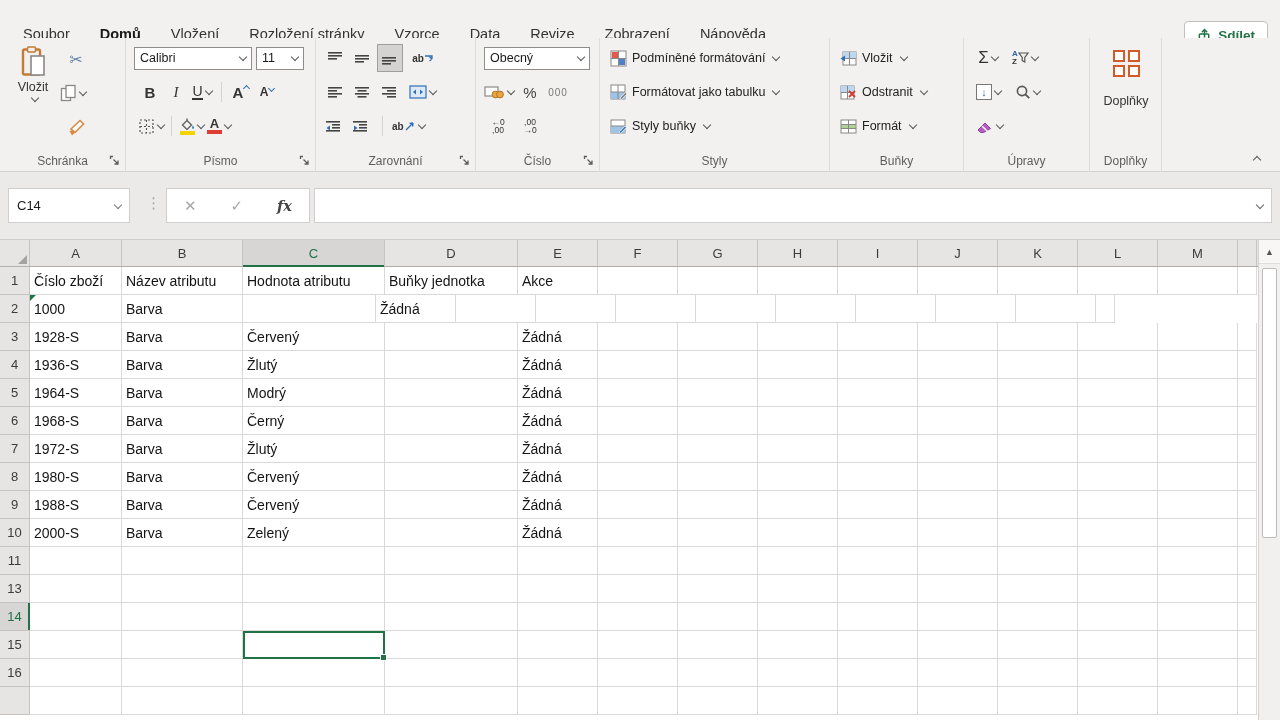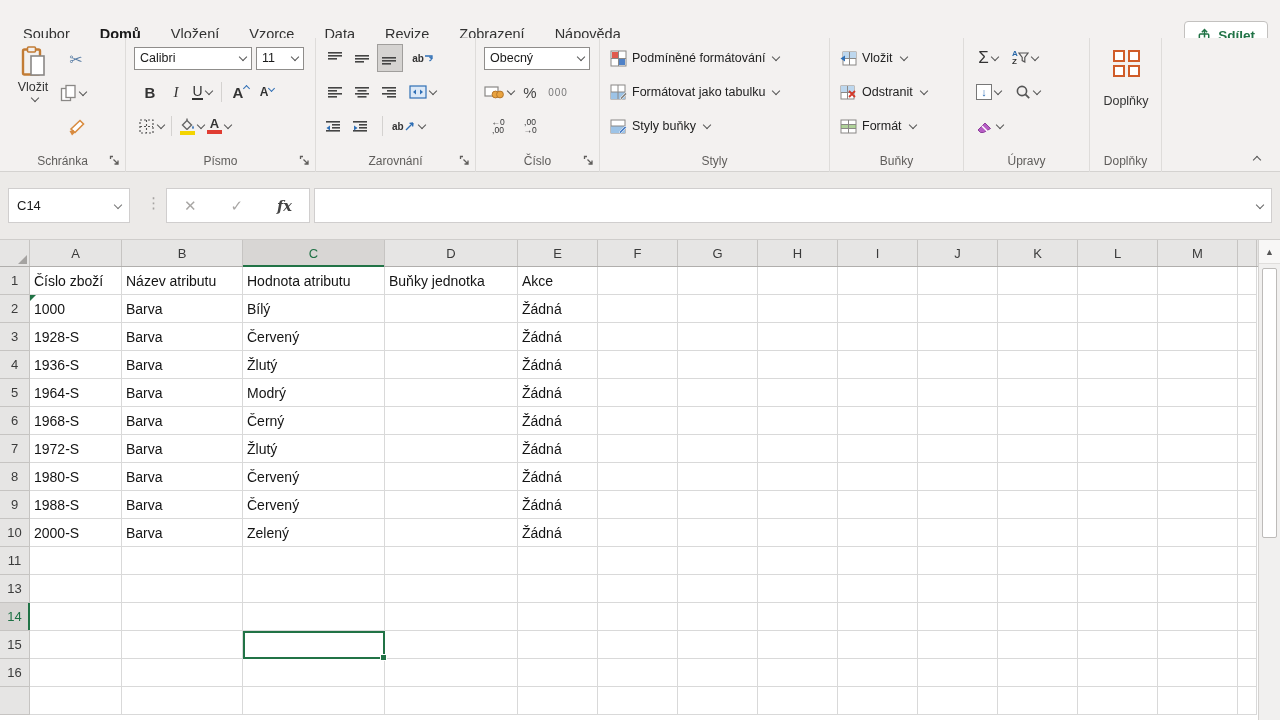--- a/index.html
+++ b/index.html
@@ -106,20 +106,21 @@
 </head>
 <body>
 
 <div id="app">
 
   <div class="tabstrip">
     <div class="tabs">
         <div class="tab">Soubor</div>
         <div class="tab active">Domů</div>
         <div class="tab">Vložení</div>
+        <div class="tab">Rozložení stránky</div>
         <div class="tab">Vzorce</div>
         <div class="tab">Data</div>
         <div class="tab">Revize</div>
         <div class="tab">Zobrazení</div>
         <div class="tab">Nápověda</div>
       </div>
     <div class="share-btn">
       <svg width="15" height="15" viewBox="0 0 16 16">
         <rect x="2.5" y="6.5" width="10" height="8" rx="1" fill="none" stroke="#217346" stroke-width="1.6"></rect>
         <path d="M8 10 L8 2.2 M5.2 4.6 L8 1.6 L10.8 4.6" fill="none" stroke="#217346" stroke-width="1.6"></path>
@@ -586,21 +587,20 @@
         <div class="cell" style="width: 80px;"></div>
         <div class="cell" style="width: 80px;"></div>
         <div class="cell" style="width: 80px;"></div>
         <div class="cell" style="width: 80px;"></div>
         <div class="cell" style="width: 19px;"></div>
       </div>
       <div class="grow">
         <div class="rowh">2</div>
         <div class="cell err" style="width: 92px;">1000</div>
         <div class="cell" style="width: 121px;">Barva</div>
-        <div class="cell" style="width: 142px;">Bílý</div>
         <div class="cell" style="width: 133px;"></div>
         <div class="cell" style="width: 80px;">Žádná</div>
         <div class="cell" style="width: 80px;"></div>
         <div class="cell" style="width: 80px;"></div>
         <div class="cell" style="width: 80px;"></div>
         <div class="cell" style="width: 80px;"></div>
         <div class="cell" style="width: 80px;"></div>
         <div class="cell" style="width: 80px;"></div>
         <div class="cell" style="width: 80px;"></div>
         <div class="cell" style="width: 80px;"></div>

